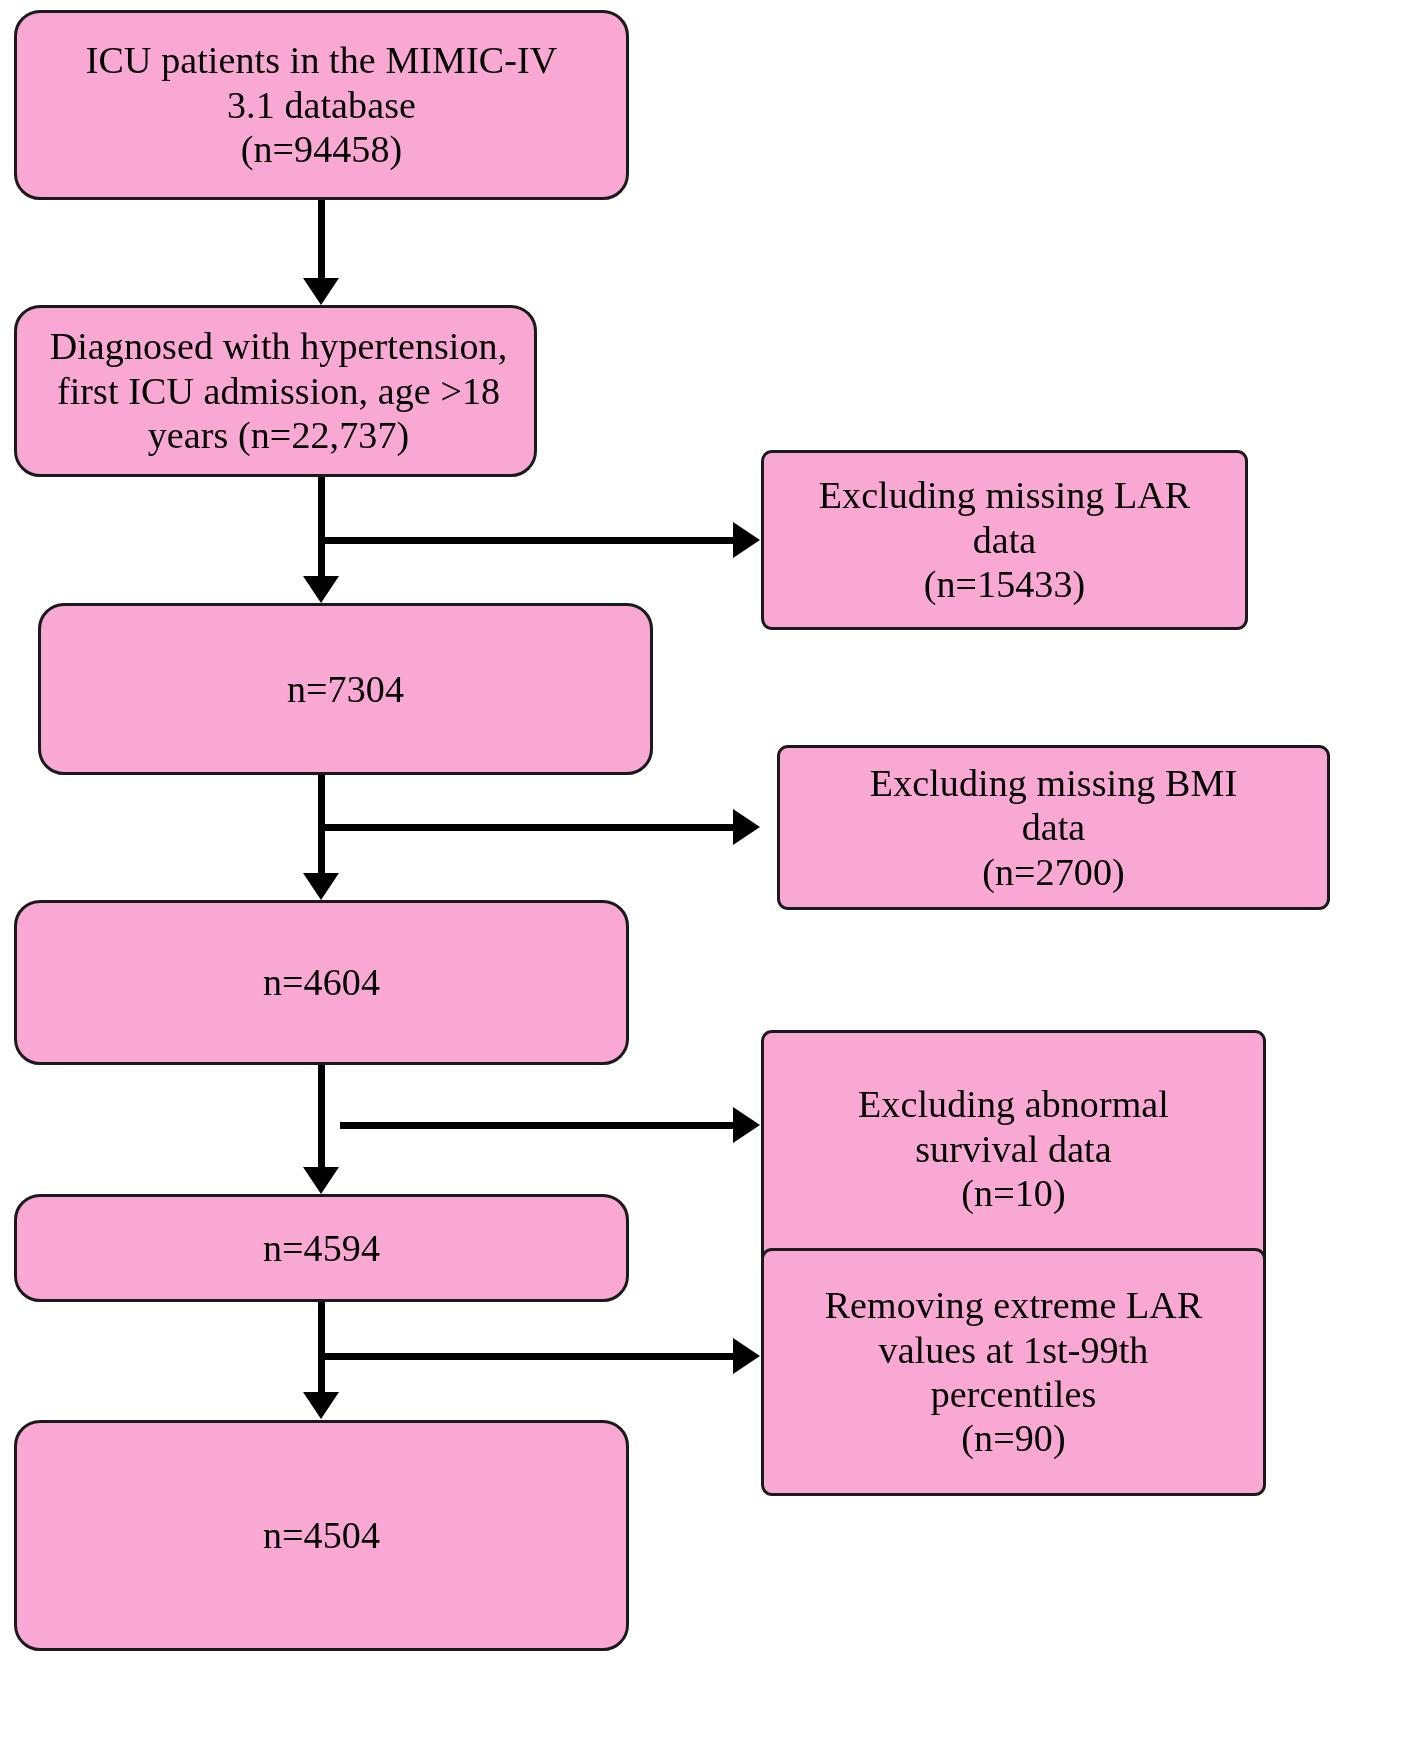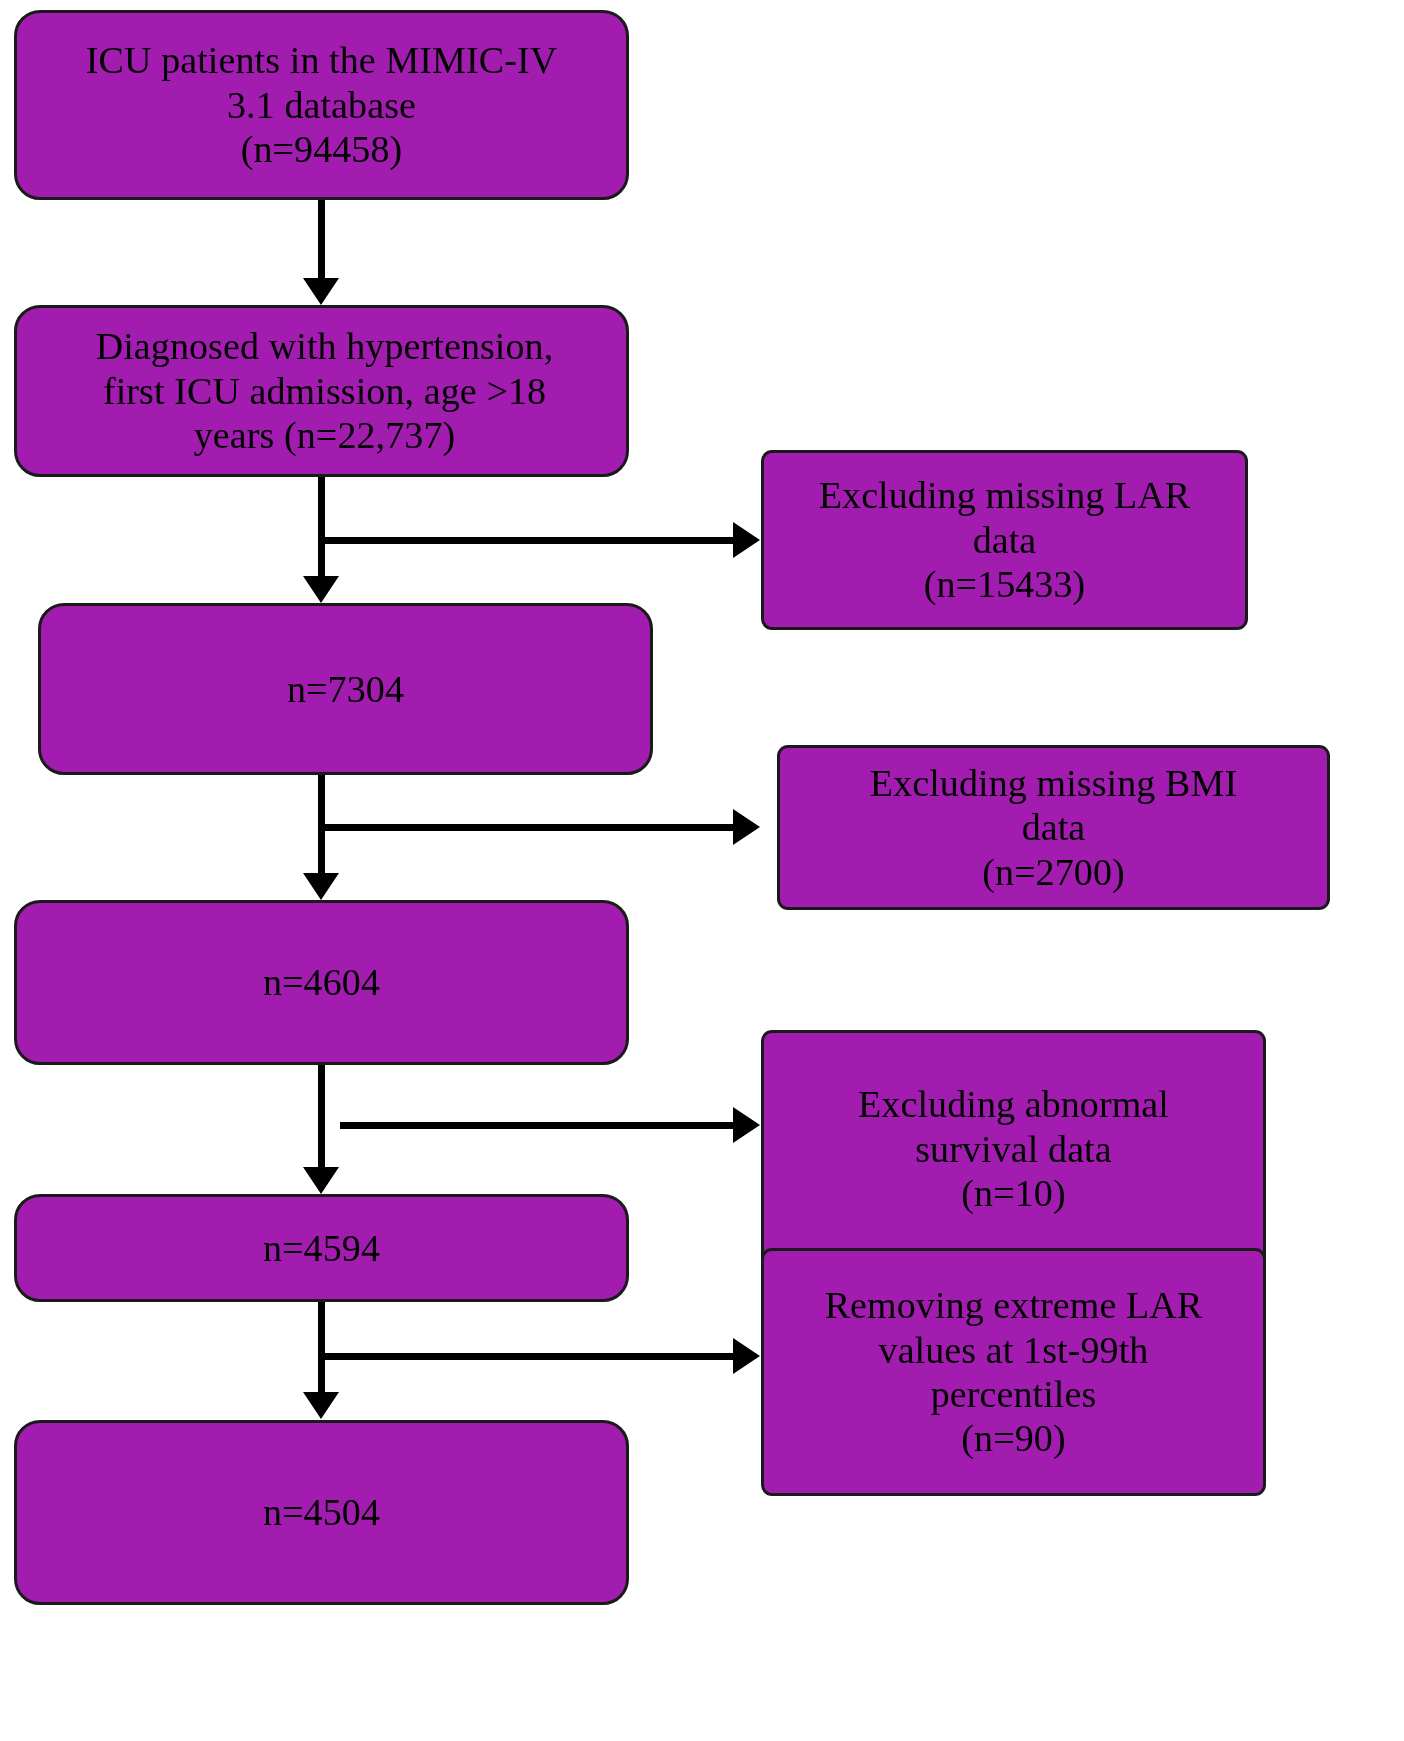--- a/index.html
+++ b/index.html
@@ -16,21 +16,21 @@
     width: 1404px;
     height: 1741px;
     background: #ffffff;
     overflow: hidden;
   }
 
   
   .node {
     position: absolute;
     box-sizing: border-box;
-    background: #a21caf;
+    background: #f9a8d4;
     border: 3px solid #1a1a1a;
     display: flex;
     align-items: center;
     justify-content: center;
     text-align: center;
     padding: 6px 14px;
   }
   .node.rounded {
     border-radius: 26px;
   }
@@ -77,39 +77,39 @@
 <body>
 
 <div id="flowchart">
 
   <div class="node rounded" style="left:14px; top:10px; width:615px; height:190px;">
     <span class="node-text">ICU patients in the MIMIC-IV
 3.1 database
 (n=94458)</span>
   </div>
 
-  <div class="node rounded" style="left:14px; top:305px; width:615px; height:172px;padding-left:20px;">
+  <div class="node rounded" style="left:14px; top:305px; width:523px; height:172px;padding-left:20px;">
     <span class="node-text">Diagnosed with hypertension,
 first ICU admission, age &gt;18
 years (n=22,737)</span>
   </div>
 
   <div class="node rounded" style="left:14px; top:603px; width:615px; height:172px;margin-left:24px;">
     <span class="node-text">n=7304</span>
   </div>
 
   <div class="node rounded" style="left:14px; top:900px; width:615px; height:165px;">
     <span class="node-text">n=4604</span>
   </div>
 
   <div class="node rounded" style="left:14px; top:1194px; width:615px; height:108px;font-family:Liberation Serif, serif;">
     <span class="node-text">n=4594</span>
   </div>
 
-  <div class="node rounded" style="left:14px; top:1420px; width:615px; height:185px;">
+  <div class="node rounded" style="left:14px; top:1420px; width:615px; height:231px;">
     <span class="node-text">n=4504</span>
   </div>
 
   <div class="node rect" style="left:761px; top:450px; width:487px; height:180px;">
     <span class="node-text">Excluding missing LAR
 data
 (n=15433)</span>
   </div>
 
   <div class="node rect" style="left:777px; top:745px; width:553px; height:165px;">

